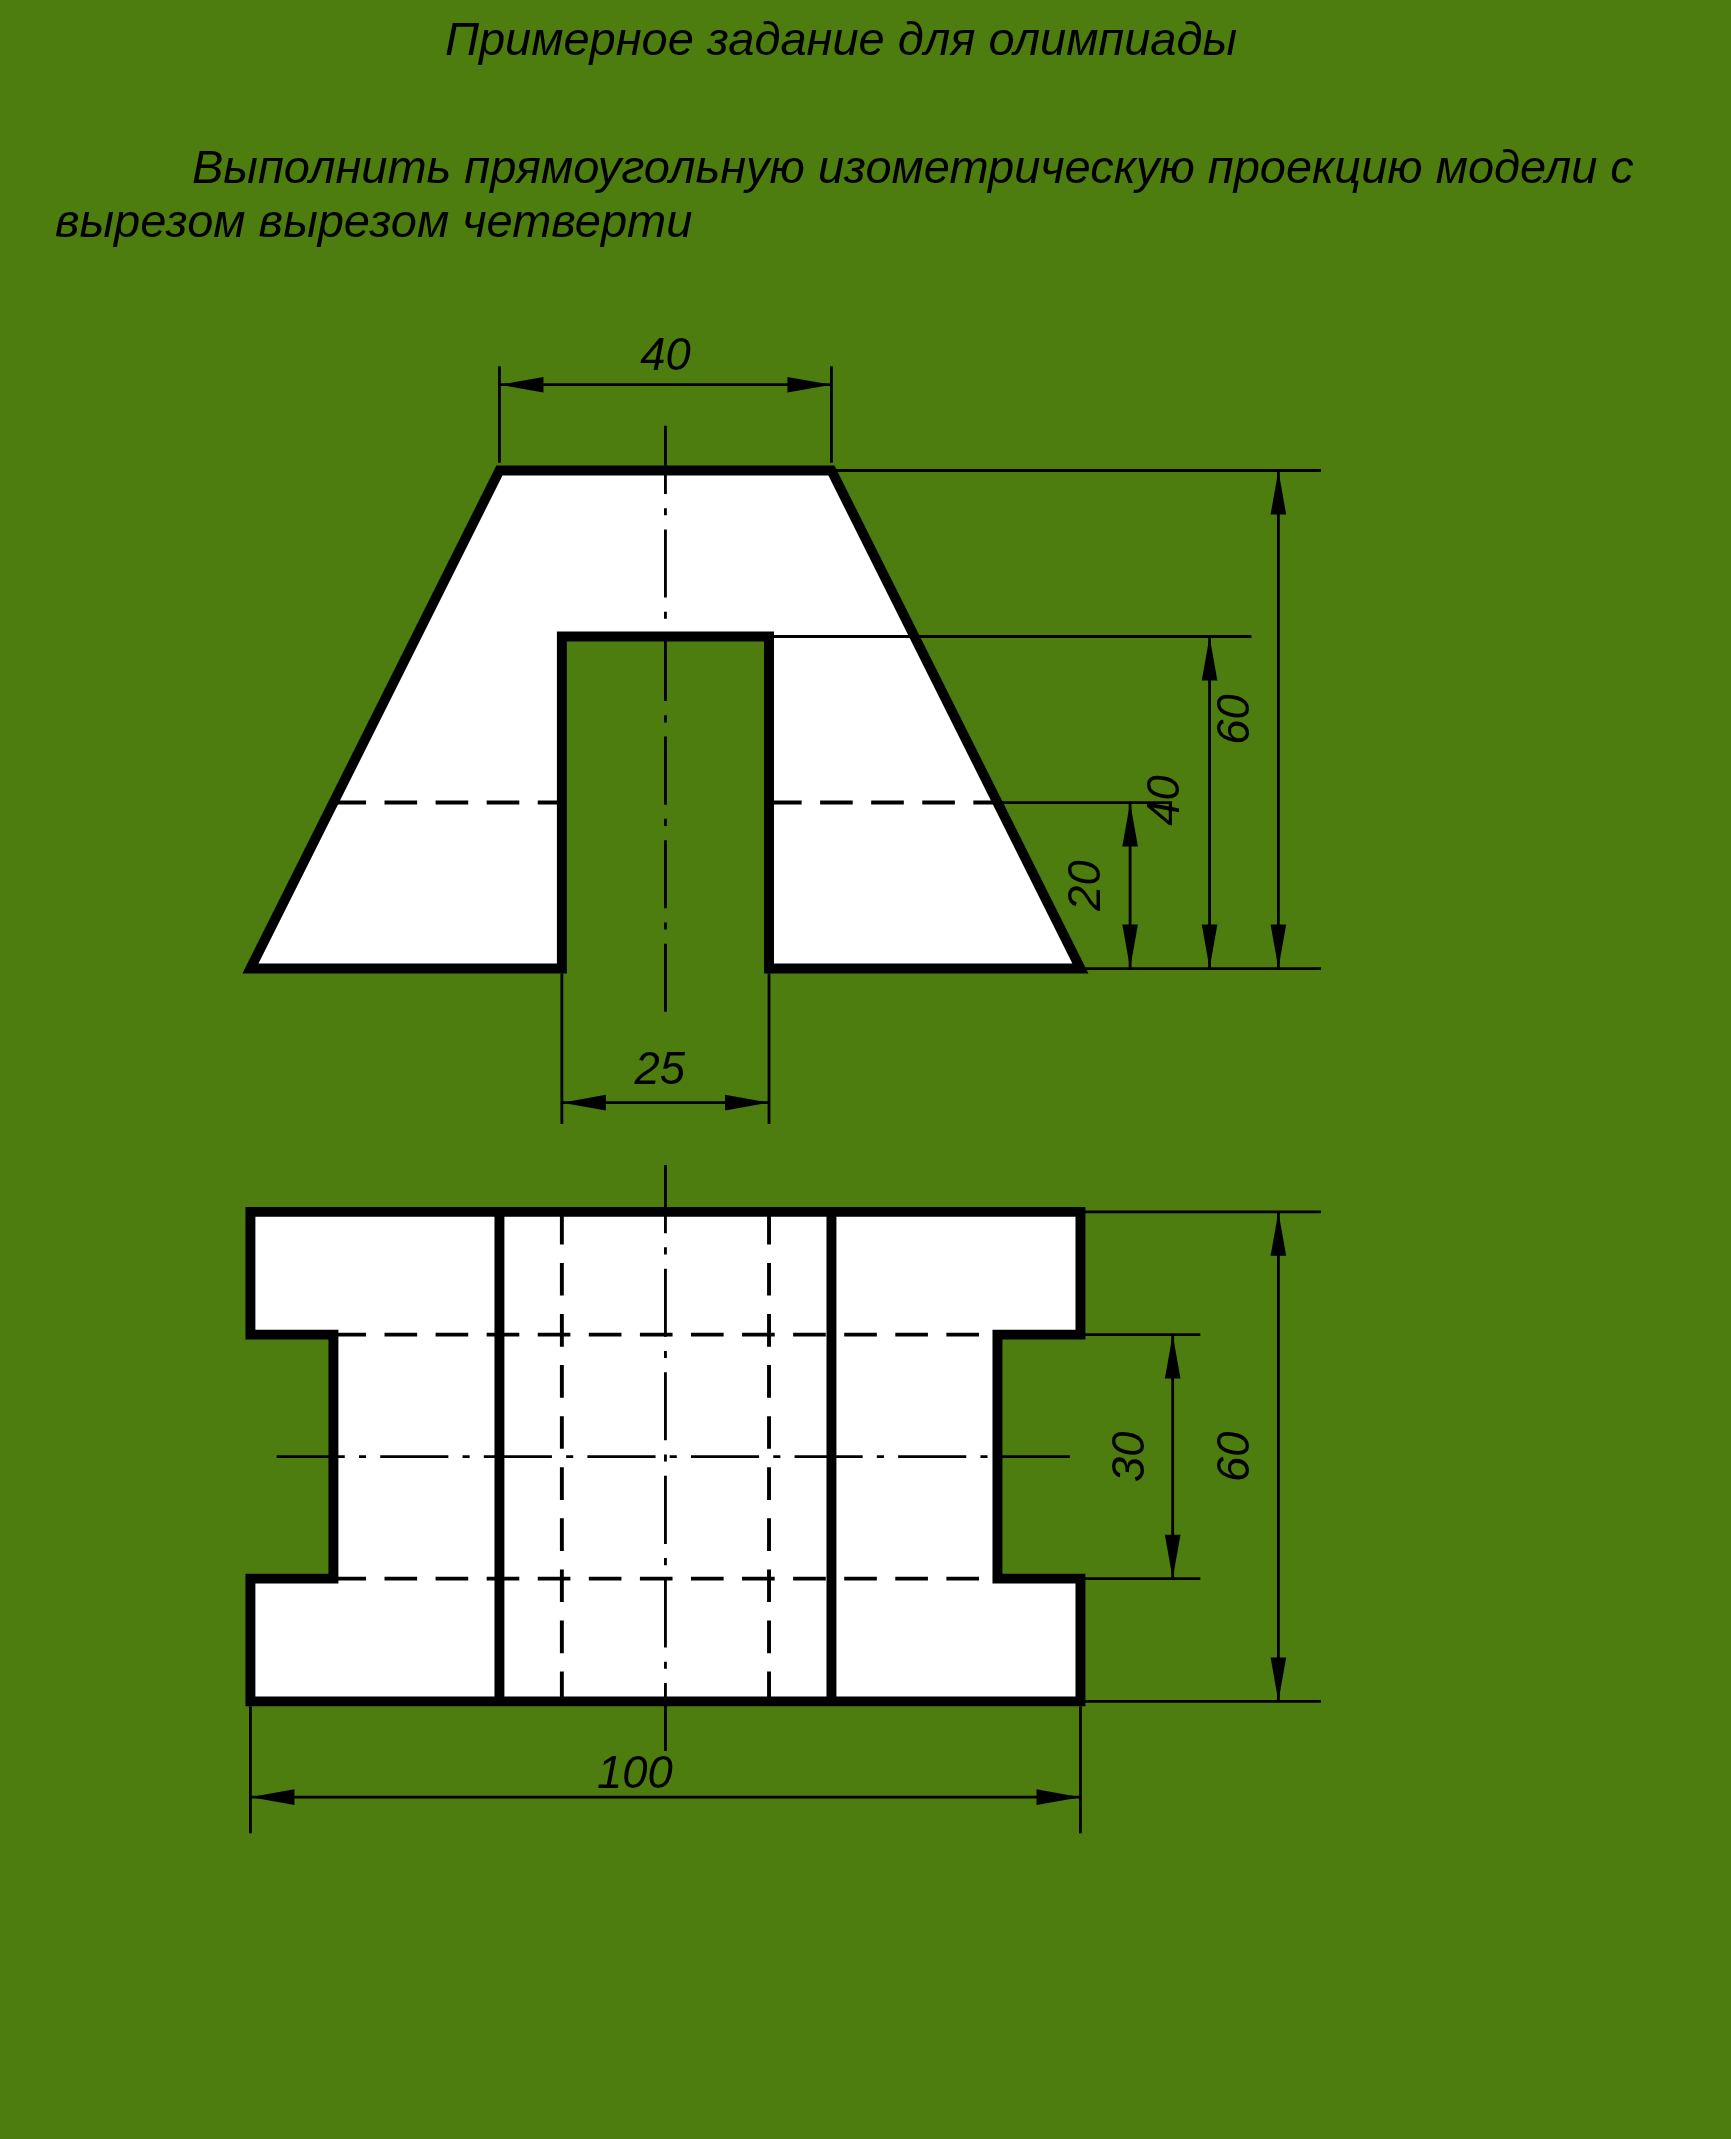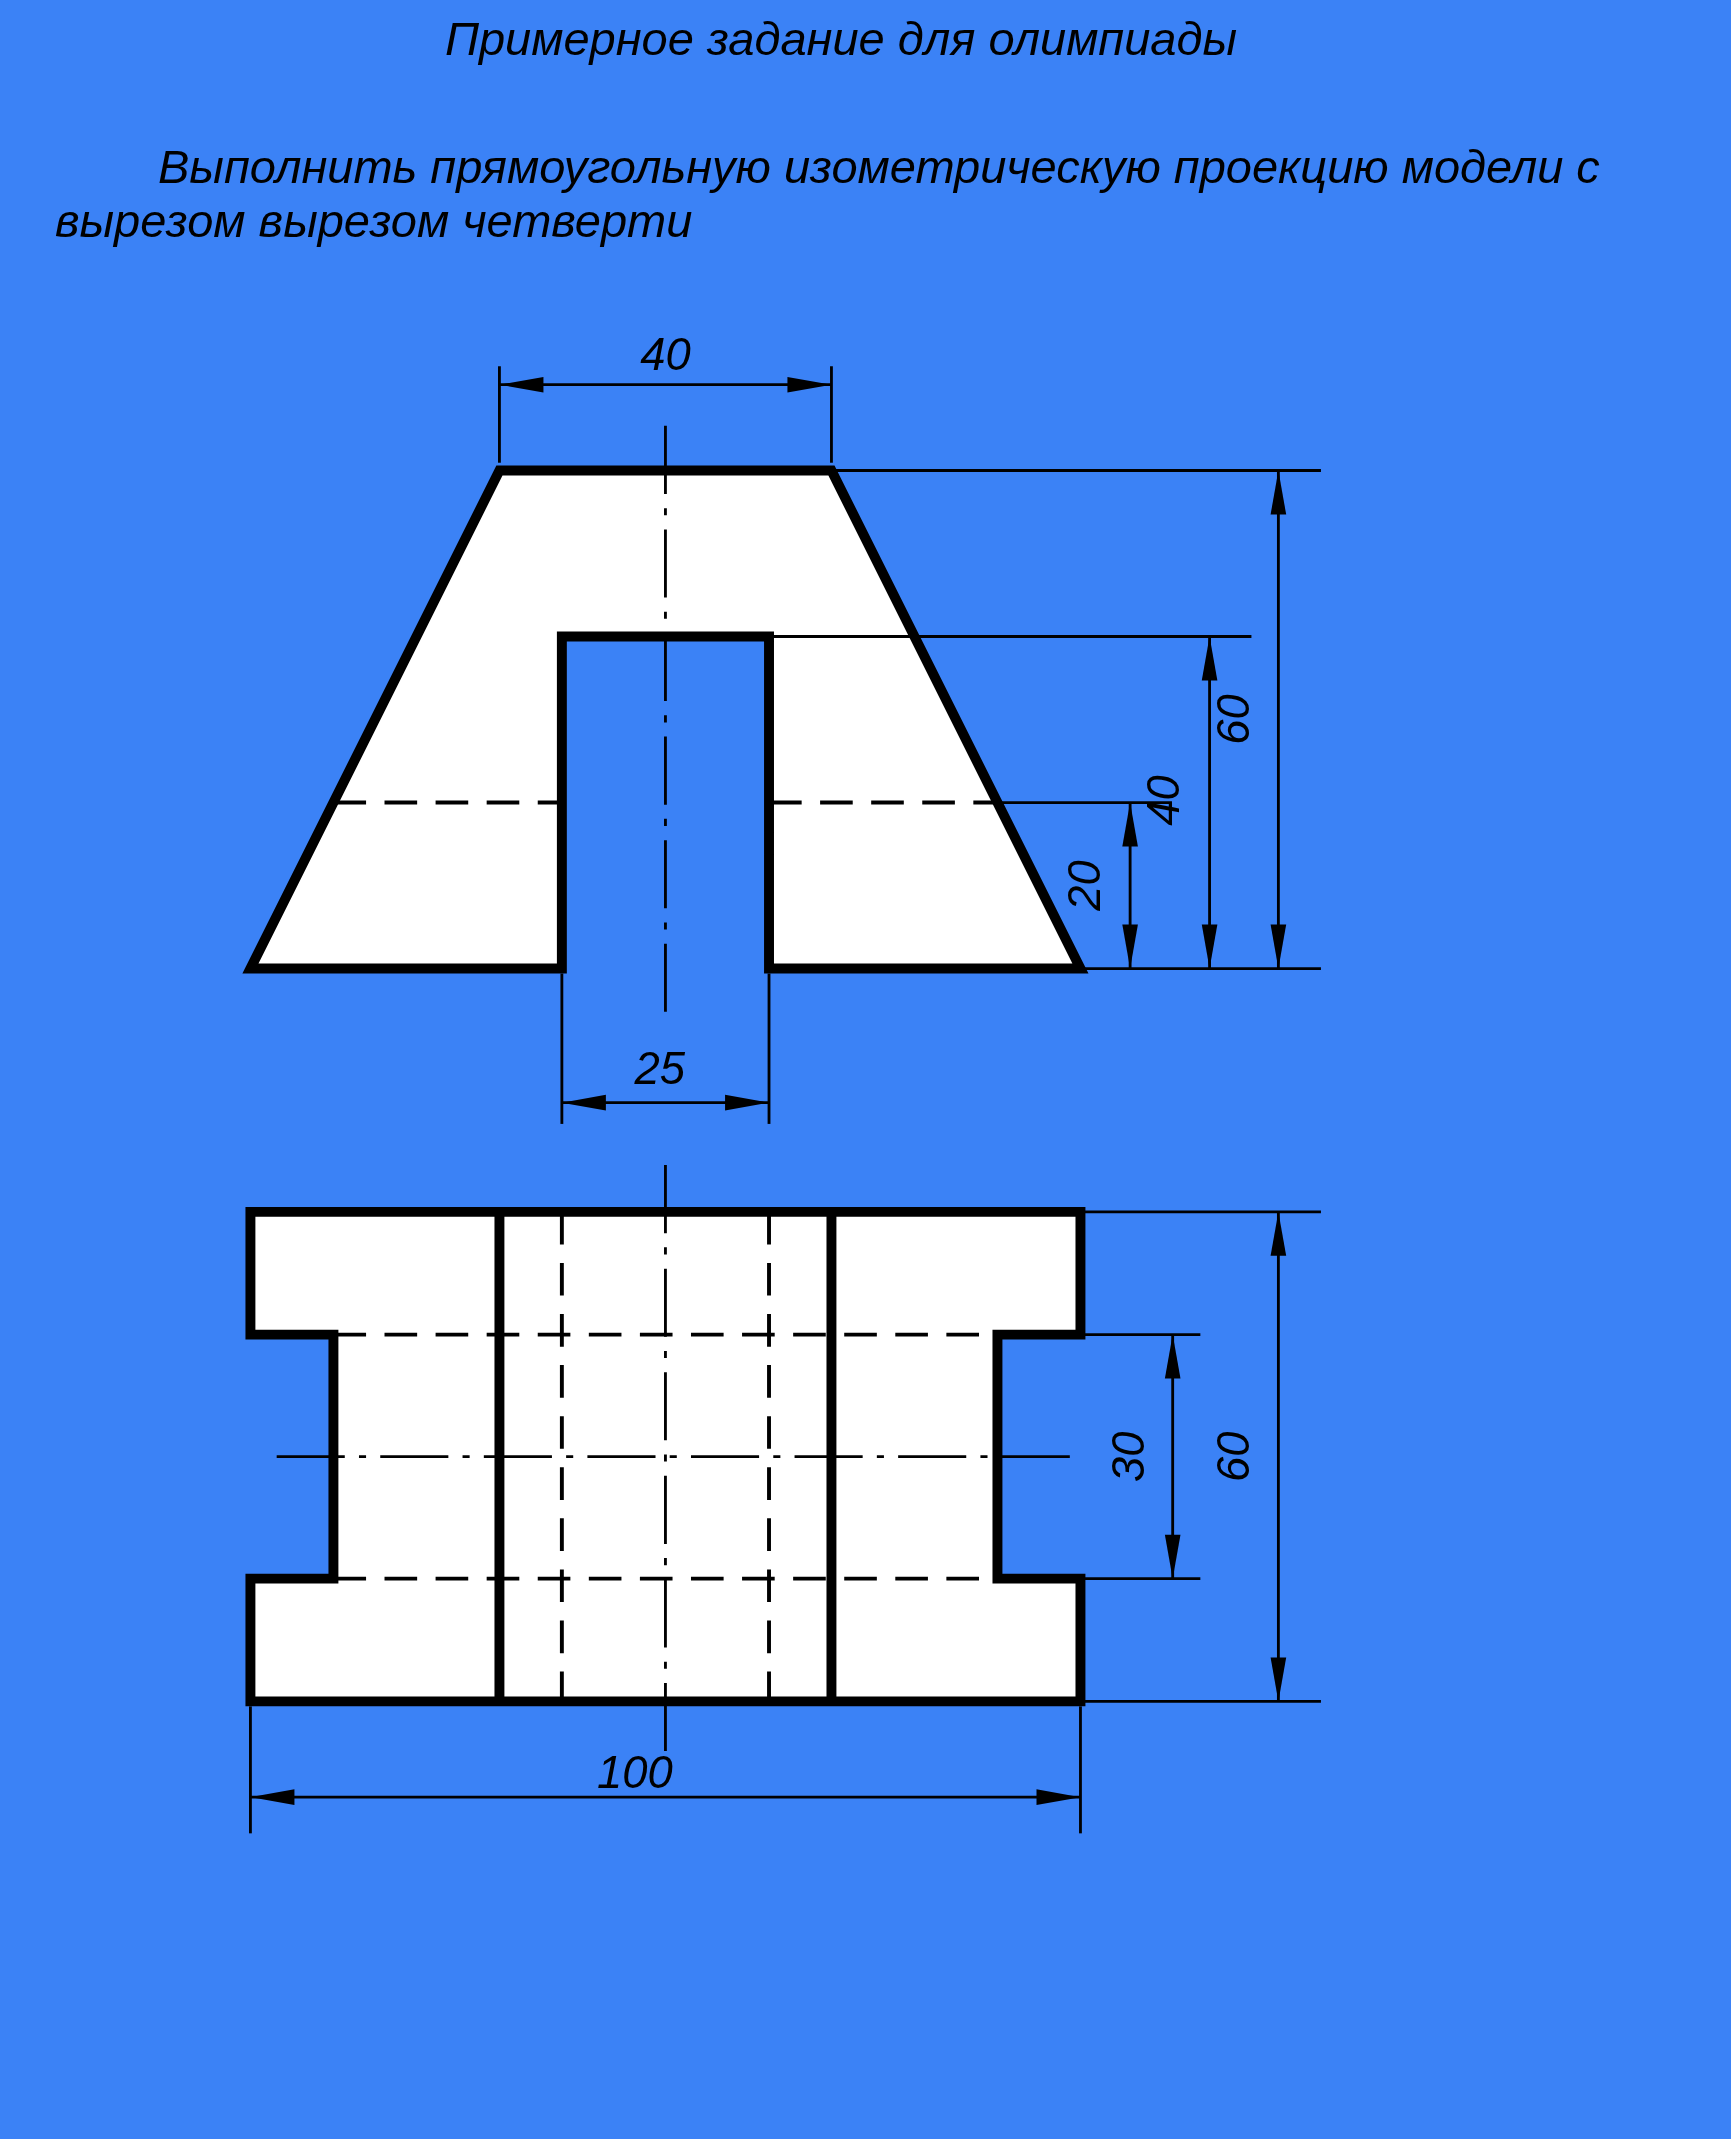--- a/index.html
+++ b/index.html
@@ -1,20 +1,20 @@
 <!DOCTYPE html>
 <html style="font-size:11.4px"><head>
 <meta charset="utf-8">
 <style>
   html,body{margin:0;padding:0;background:#ffffff;}
   .page{
     position:relative;
     width:1731px;
     height:2140px;
-    background:#3b82f6;
+    background:#4d7c0f;
     overflow:hidden;
     font-family:"Liberation Sans", sans-serif;
   }
   .page-title{
     position:absolute;
     top:11.4px;
     left:0;
     width:1682px;
     text-align:center;
     font-style:italic;
@@ -22,21 +22,21 @@
     color:#000;
     white-space:nowrap;
   }
   .instr{
     position:absolute;
     font-style:italic;
     font-size:47px;
     color:#000;
     white-space:nowrap;
   }
-  .instr-1{ top:139px; left:158px; }
+  .instr-1{ top:139px; left:192px; }
   .instr-2{ top:193px; left:55px; }
   svg.drawing{
     position:absolute;
     top:0; left:0;
   }
   .s-outline{ fill:#ffffff; stroke:#000; stroke-width:14; stroke-linejoin:miter; }
   .s-thick{ stroke:#000; stroke-width:14; fill:none; }
   .s-thin{ stroke:#000; stroke-width:4; fill:none; }
   .s-hidden{ stroke:#000; stroke-width:5.5; fill:none; stroke-dasharray:46 26; }
   .s-center{ stroke:#000; stroke-width:4; fill:none; stroke-dasharray:96 20 10 20; }

